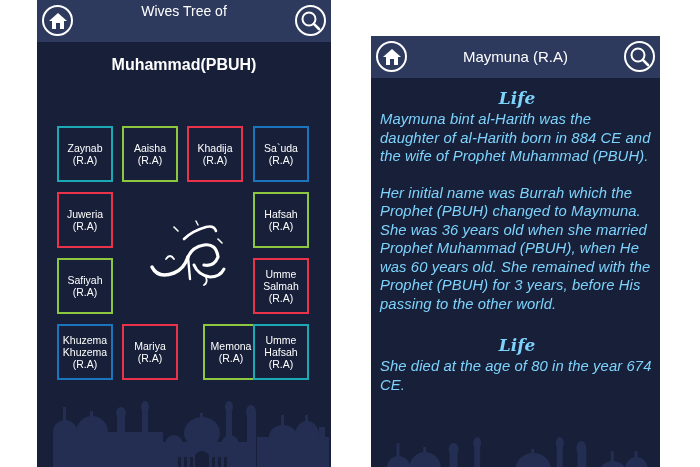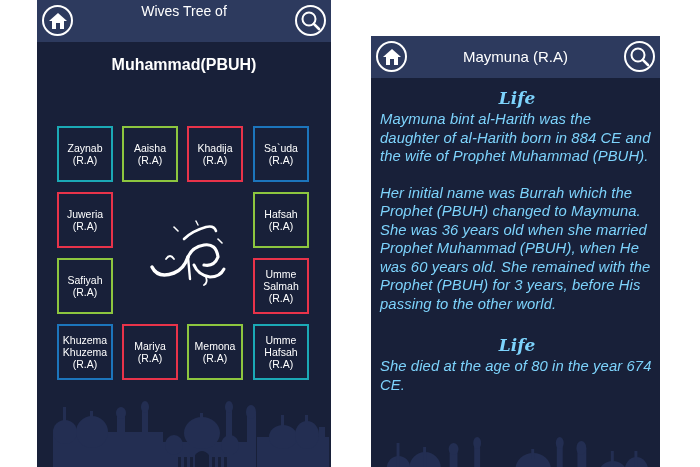--- a/index.html
+++ b/index.html
@@ -124,21 +124,21 @@
 
   <div class="tile" style="left:20px;top:324px;border-color:#1c75bc">
     <span>Khuzema</span>
     <span>Khuzema</span>
     <span>(R.A)</span>
   </div>
   <div class="tile" style="left:85px;top:324px;border-color:#e8334a">
     <span>Mariya</span>
     <span>(R.A)</span>
   </div>
-  <div class="tile" style="left:150px;top:324px;border-color:#8dc63f">
+  <div class="tile" style="left:166px;top:324px;border-color:#8dc63f">
     <span>Memona</span>
     <span>(R.A)</span>
   </div>
   <div class="tile" style="left:216px;top:324px;border-color:#1ba9b5">
     <span>Umme</span>
     <span>Hafsah</span>
     <span>(R.A)</span>
   </div>
 
   <svg class="calli" viewBox="0 0 86 72">

